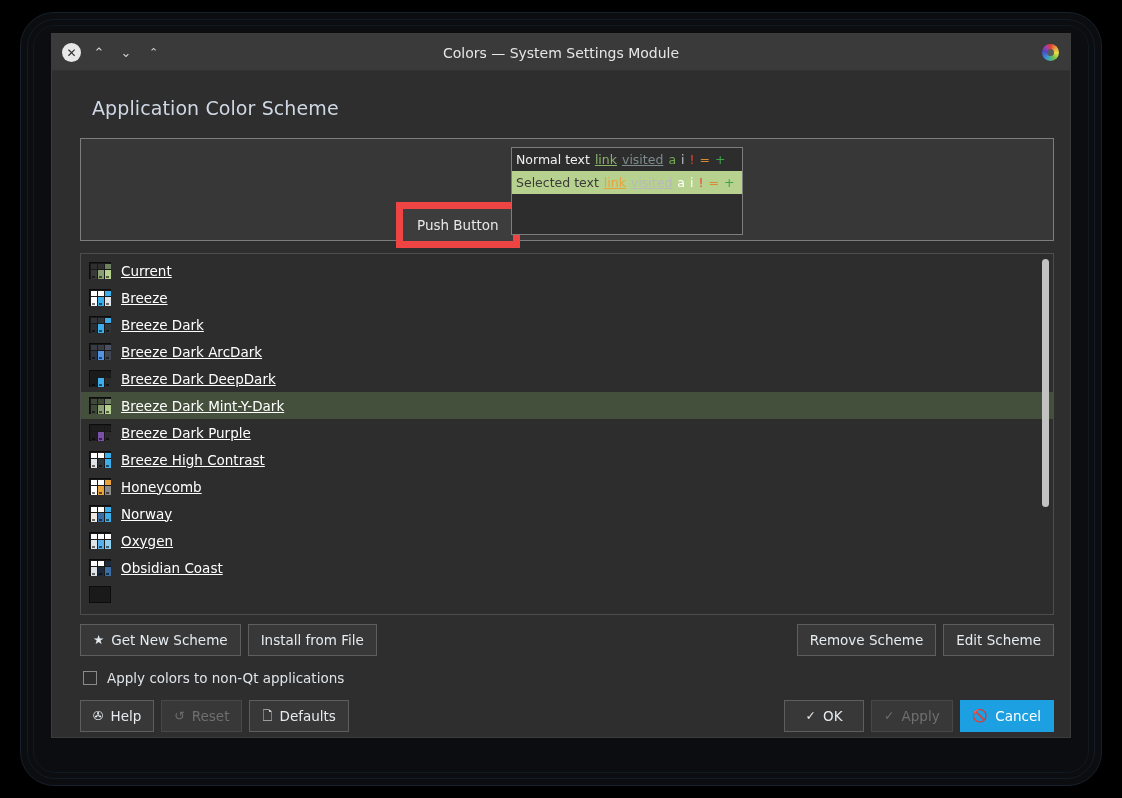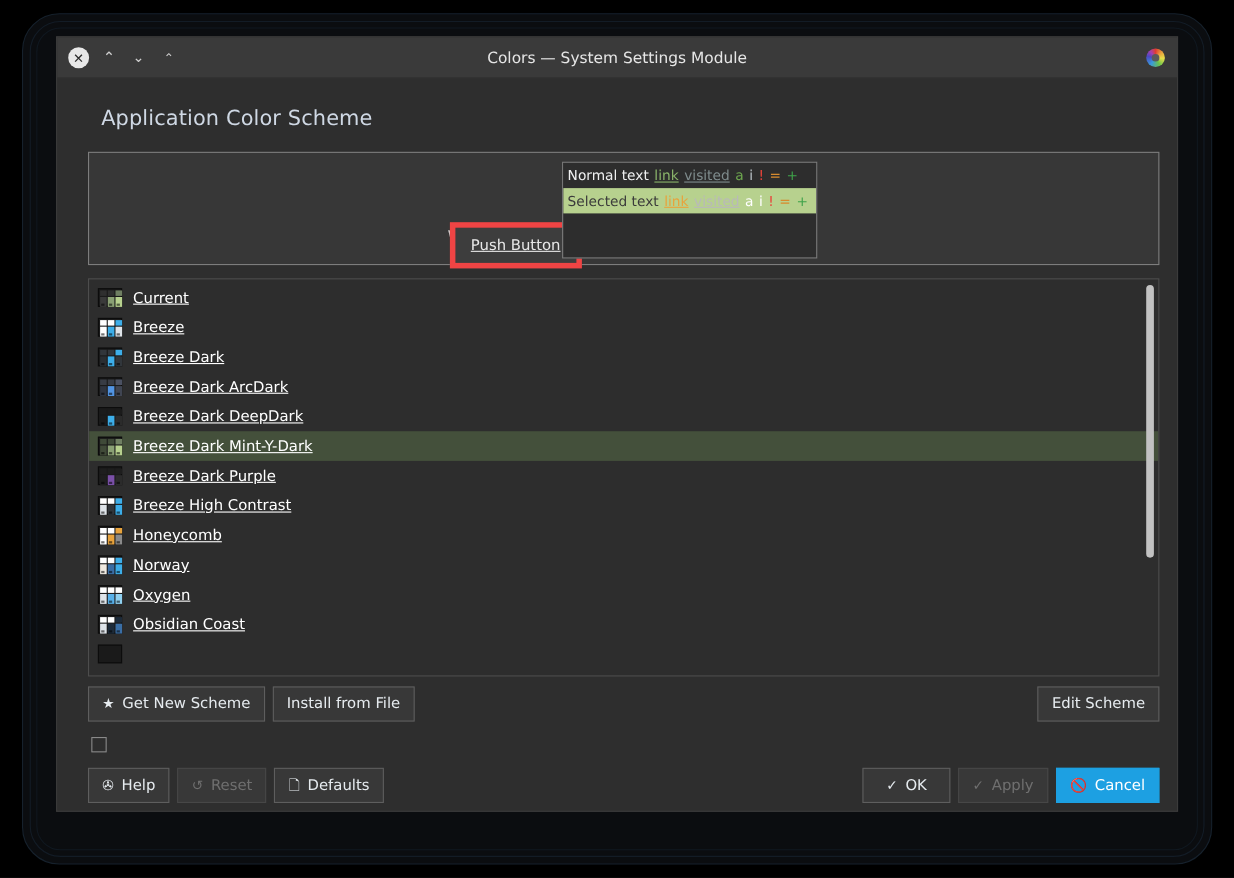--- a/index.html
+++ b/index.html
@@ -128,28 +128,27 @@
   }
   #preview-label {
     position: absolute;
     left: 326px; top: 20px;
     color: #e3e3e3;
     font-size: 13.5px;
     margin-top: 48px;
   }
   #push-button {
     position: absolute;
-    left: 328px; top: 63px;
+    left: 315px; top: 63px;
     padding: 8px 14px;
-    border: 5px solid #ef4444;
+    border: 7px solid #ef4444;
     background: #3d3d3d;
     color: #e8e8e8;
     font-size: 13.5px;
     cursor: pointer;
-    text-decoration: underline;
   }
   #preview-pane {
     position: absolute;
     left: 430px; top: 8px;
     width: 232px; height: 88px;
     background: #2d2d2d;
     border: 1px solid #7d7d7d;
     overflow: hidden;
   }
   .prev-row {
@@ -547,27 +546,31 @@
         <div class="btn">
           <span class="ico">★</span>
           <span>Get New Scheme</span>
         </div>
         <div class="btn">
           <span>Install from File</span>
         </div>
       </div>
       <div id="mid-right">
         <div class="btn">
+          <span>Remove Scheme</span>
+        </div>
+        <div class="btn">
           <span>Edit Scheme</span>
         </div>
       </div>
     </div>
 
     <div id="checkbox-row">
       <div class="cbox"></div>
+      <div id="checkbox-label">Apply colors to non-Qt applications</div>
     </div>
 
     <div id="bottom-bar">
       <div id="bottom-left">
         <div class="btn">
           <span class="ico">✇</span>
           <span>Help</span>
         </div>
         <div class="btn disabled">
           <span class="ico">↺</span>

